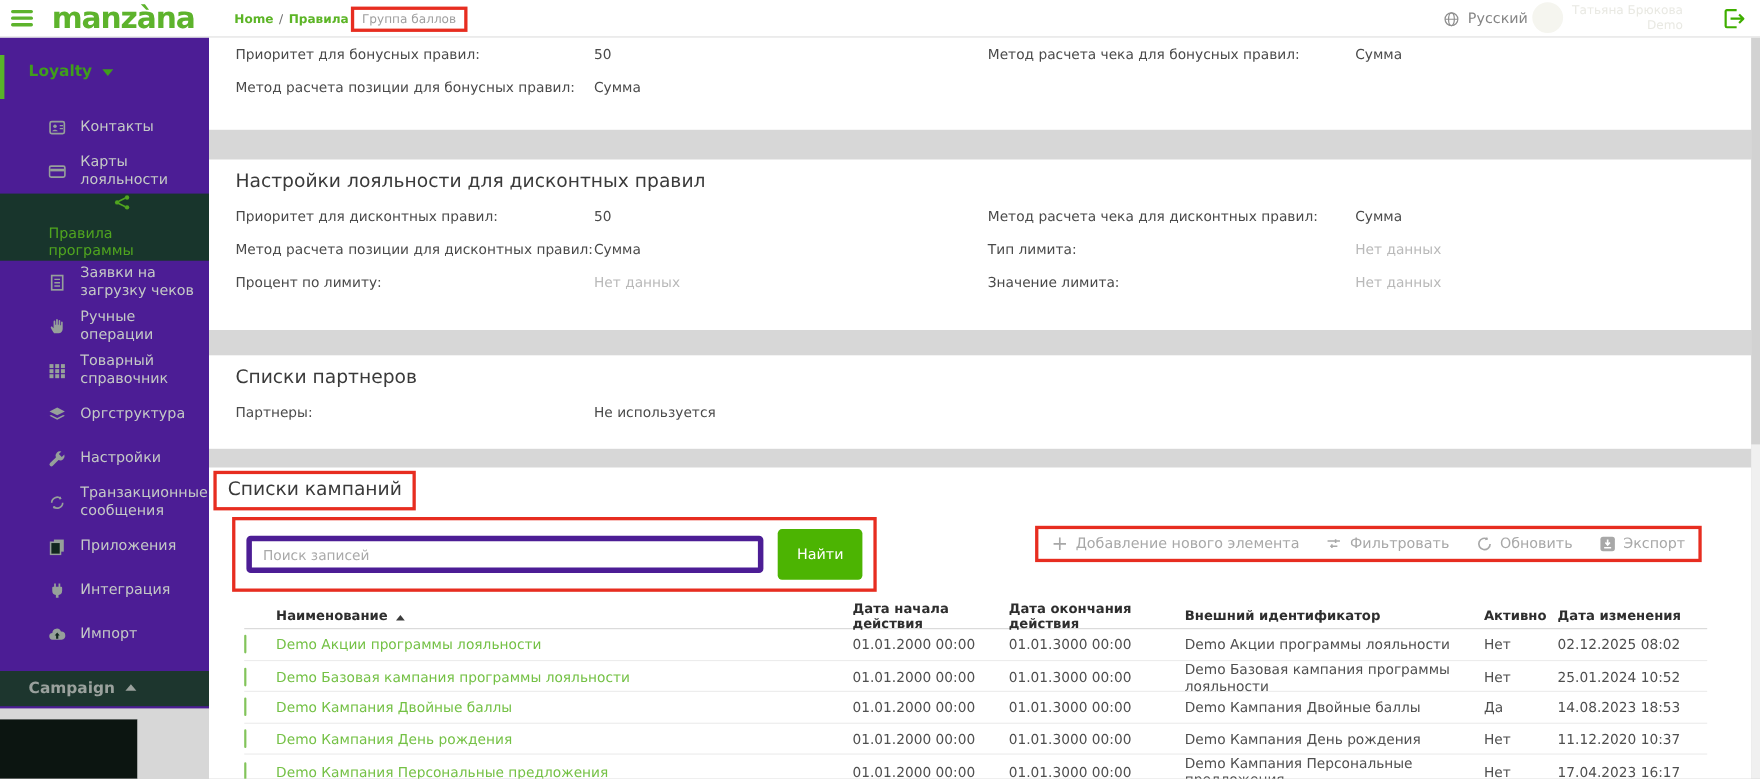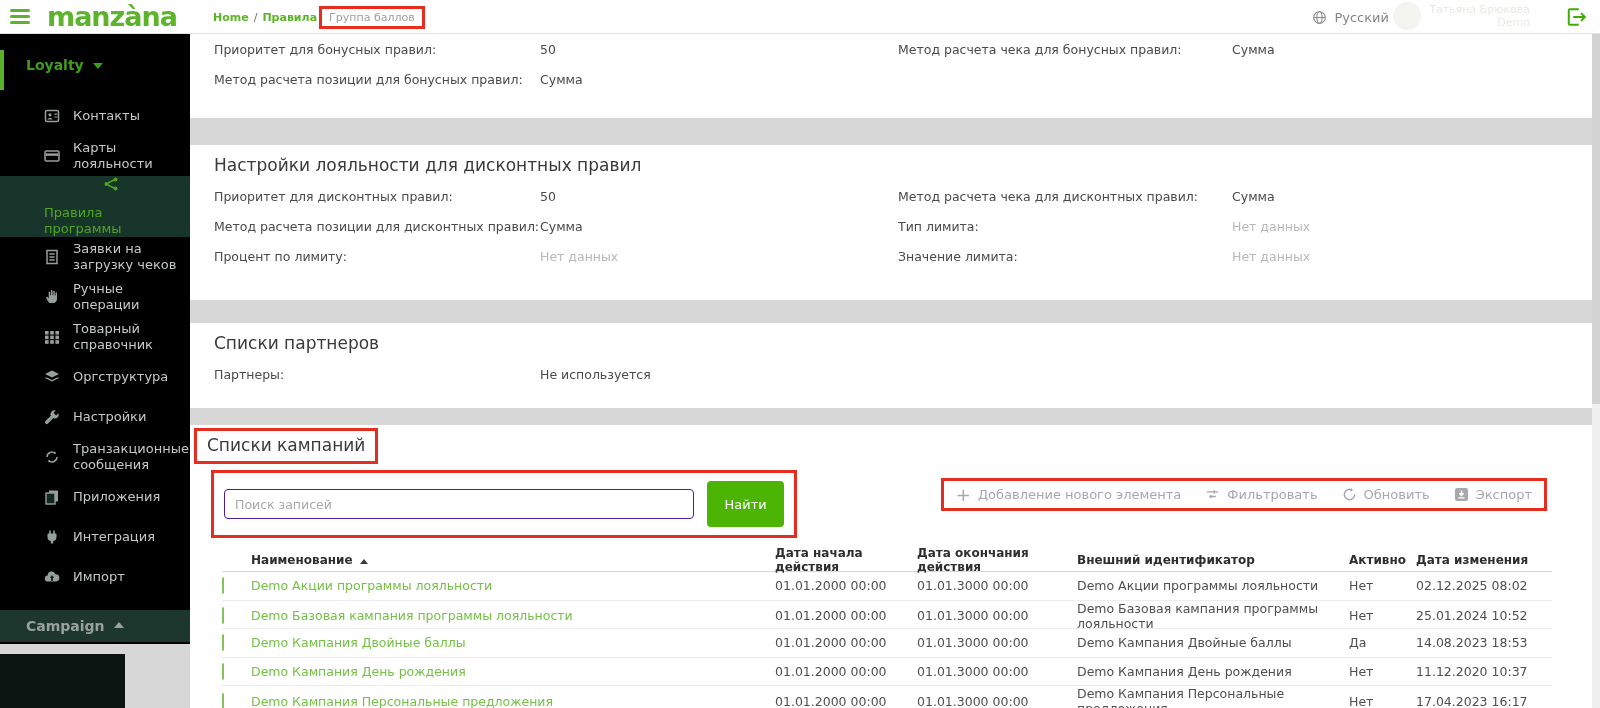--- a/index.html
+++ b/index.html
@@ -17,21 +17,21 @@
   .crumb-current-box { border:3px solid #e72d20; padding:2px 7px; margin-left:2px; }
   .crumb-current { color:#9e9e9e; font-weight:400; }
   .lang { position:absolute; right:196px; top:0; height:34px; display:flex; align-items:center; gap:7px; color:#858585; font-size:13px; cursor:pointer; }
   .chev { width:8px; height:8px; border-right:1.6px solid #9a9a9a; border-bottom:1.6px solid #9a9a9a; transform:rotate(45deg) translateY(-2px); }
   .userblock { position:absolute; right:70px; top:2px; display:flex; align-items:center; gap:8px;text-align:right; }
   .avatar { width:28px; height:28px; border-radius:50%; background:#f5f5ef; }
   .username { font-size:11px; color:#e9e9e3; line-height:13px; }
   .logout { position:absolute; right:14px; top:7px; width:20px; height:20px; cursor:pointer; }
 
   
-  .sidebar { position:absolute; left:0; top:34px; width:190px; height:576px; background:#000000; z-index:20; }
+  .sidebar { position:absolute; left:0; top:34px; width:190px; height:576px; background:#4c1d95; z-index:20; }
   .side-head { position:relative; height:62px; display:flex; align-items:center; padding-left:26px; gap:9px; }
   .side-head .accent { position:absolute; left:0; top:16px; width:4px; height:40px; background:#59b32a; }
   .loyalty-label { color:#3f9d1c; font-weight:700; font-size:14px; }
   .caret-down { width:0; height:0; border-left:5px solid transparent; border-right:5px solid transparent; border-top:6px solid #3f9d1c; margin-top:2px; }
   .caret-up { width:0; height:0; border-left:5px solid transparent; border-right:5px solid transparent; border-bottom:6px solid #9aa19d; margin-top:-2px; }
   .s-item { min-height:40px; display:flex; align-items:center; gap:13px; padding:0 12px 0 44px; cursor:pointer; }
   .s-ic { width:16px; height:16px; flex:0 0 16px; color:#96a09a; display:flex; align-items:center; }
   .s-ic svg { width:16px; height:16px; }
   .s-label { font-size:13px; color:#c4c9c6; line-height:16px; }
   .s-item.active { background:#18352c;flex-direction:column; }
@@ -53,21 +53,21 @@
   .sec-title { font-size:17px; color:#3a3a3a; font-weight:500; padding:10px 0 6px 24px; }
   .frow { display:grid; grid-template-columns:326px 358px 334px auto; align-items:center; height:30px; padding-left:24px; font-size:12.5px; }
   .flabel { color:#4a4a4a; }
   .fvalue { color:#4a4a4a; }
   .fvalue.muted { color:#b9b9b9; }
 
   
   .title-box { display:inline-block; border:3px solid #e72d20; margin:3px 0 0 4px; padding:4px 10px 6px 10px; }
   .title-box .sec-title { padding:0; }
   .search-box { position:relative; border:3px solid #e72d20; margin:6px 0 0 21px; padding:8px 10px; width:586px; display:flex; gap:13px; align-items:center; }
-  .search-input { width:478px; height:30px; border:1px solid #4c1d95; border-radius:4px; padding:12px 10px; font-size:12.5px; color:#444; font-family:inherit; outline:none; }
+  .search-input { width:478px; height:30px; border:5px solid #4c1d95; border-radius:4px; padding:12px 10px; font-size:12.5px; color:#444; font-family:inherit; outline:none; }
   .search-input::placeholder { color:#a9a9a9; }
   .btn-find { width:78px; height:46px; background:#4cb402; border:none; border-radius:4px; color:#fff; font-size:13px; font-family:inherit; cursor:pointer; }
   .toolbar-box { position:absolute; right:45px; top:53px; border:3px solid #e72d20; padding:6px 12px; display:flex; align-items:center; gap:24px; color:#a8a8a8; font-size:13px; }
   .tb-item { display:flex; align-items:center; gap:7px; cursor:pointer; white-space:nowrap; }
   .tb-item svg { width:15px; height:15px; }
   .plus-glyph { font-size:18px; line-height:14px; font-weight:400; }
 
   .table { margin:8px 40px 0 32px; }
   .t-head { display:grid; grid-template-columns:29px 524px 142px 160px 272px 67px auto; align-items:center; height:26px; font-size:12px; font-weight:700; color:#2e2e2e; border-bottom:1px solid #d8d8d8; }
   .t-row { display:grid; grid-template-columns:29px 524px 142px 160px 272px 67px auto; align-items:center; height:28.5px; font-size:12.5px; color:#4f4f4f; border-bottom:1px solid #ececec; }

